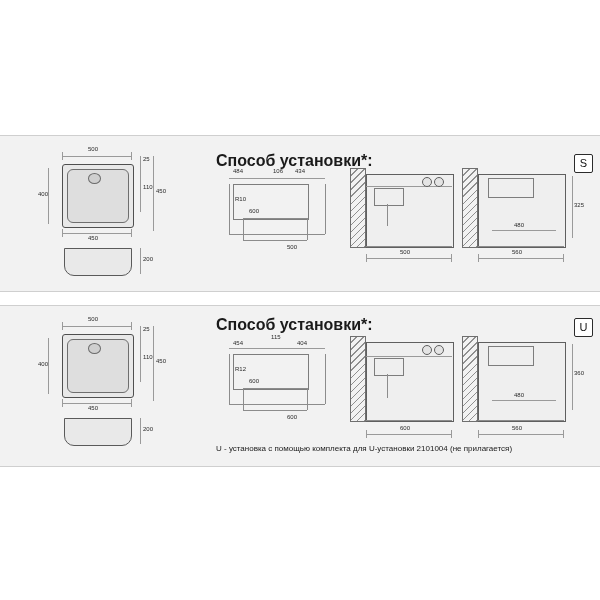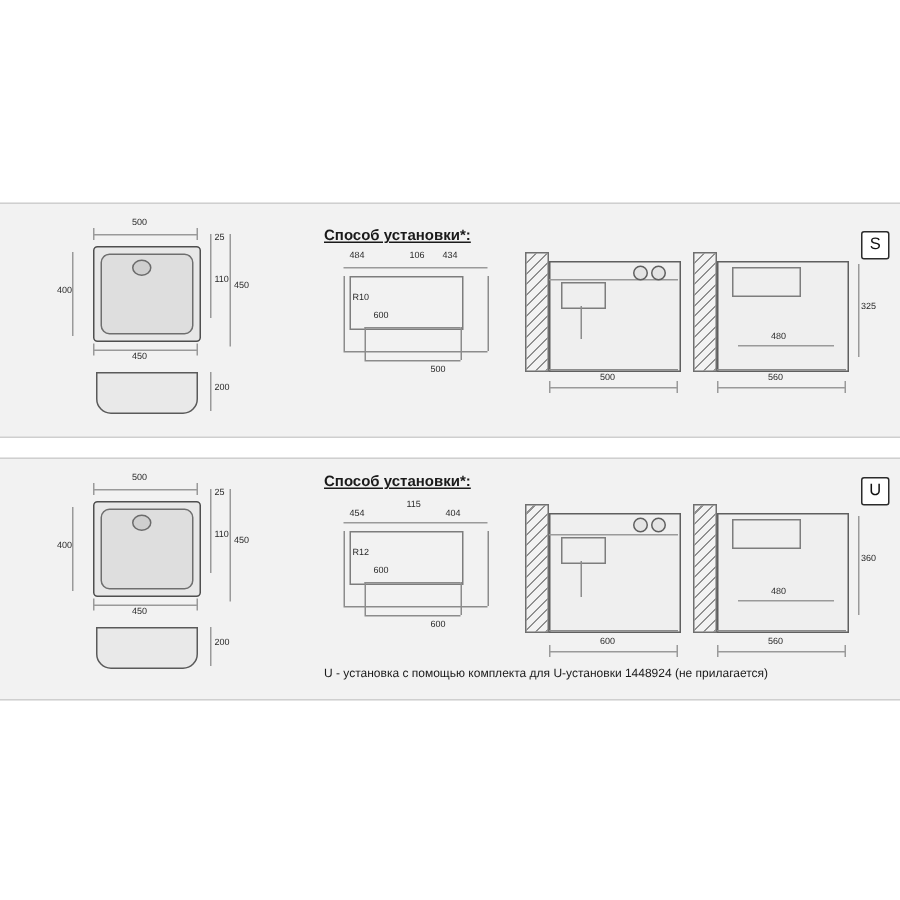--- a/index.html
+++ b/index.html
@@ -20,23 +20,22 @@
   #panel-bottom{top:305px;height:160px;}
 
   .badge{
     position:absolute;width:17px;height:17px;
     border:1px solid #2b2b2b;border-radius:2px;background:#ffffff;
     font-size:11px;line-height:17px;text-align:center;color:#111;
     font-family:"Liberation Sans", sans-serif;
   }
 
   .title{
-    position:absolute;font-size:10px;font-weight:bold;color:#1a1a1a;
+    position:absolute;font-size:16px;font-weight:bold;color:#1a1a1a;
     white-space:nowrap;
-    text-decoration:underline;
   }
   .note{
     position:absolute;font-size:8px;color:#1a1a1a;line-height:1.3;
     width:330px;
   }      
   .gl{position:absolute;background:#8c8c8c;}      
   .vl{position:absolute;background:#9a9a9a;width:1px;}
   .hl{position:absolute;background:#9a9a9a;height:1px;}
 
   .dim{
@@ -167,21 +166,21 @@
       <div class="dim" style="left:50px;top:85px;">560</div>
     </div>
   </div>
 
   <div class="panel" id="panel-bottom">
 
     <div class="badge" style="left:574px;top:12px;">U</div>
 
     <div class="title" style="left:216px;top:10px;">Способ установки*:</div>
 
-    <div class="note" style="left:216px;top:138px;">U - установка с помощью комплекта для U-установки 1448924 (не прилагается)</div>
+    <div class="note" style="left:216px;top:138px;">U - установка с помощью комплекта для U-установки 2101004 (не прилагается)</div>
 
     <div>
       <div class="hl" style="left:62px;top:20px;width:70px;"></div>
       <div class="vl" style="left:62px;top:16px;height:8px;"></div>
       <div class="vl" style="left:131px;top:16px;height:8px;"></div>
       <div class="dim" style="left:88px;top:10px;">500</div>
 
       <div class="vl" style="left:140px;top:20px;height:16px;"></div>
       <div class="dim" style="left:143px;top:20px;">25</div>
       <div class="vl" style="left:140px;top:36px;height:40px;"></div>

